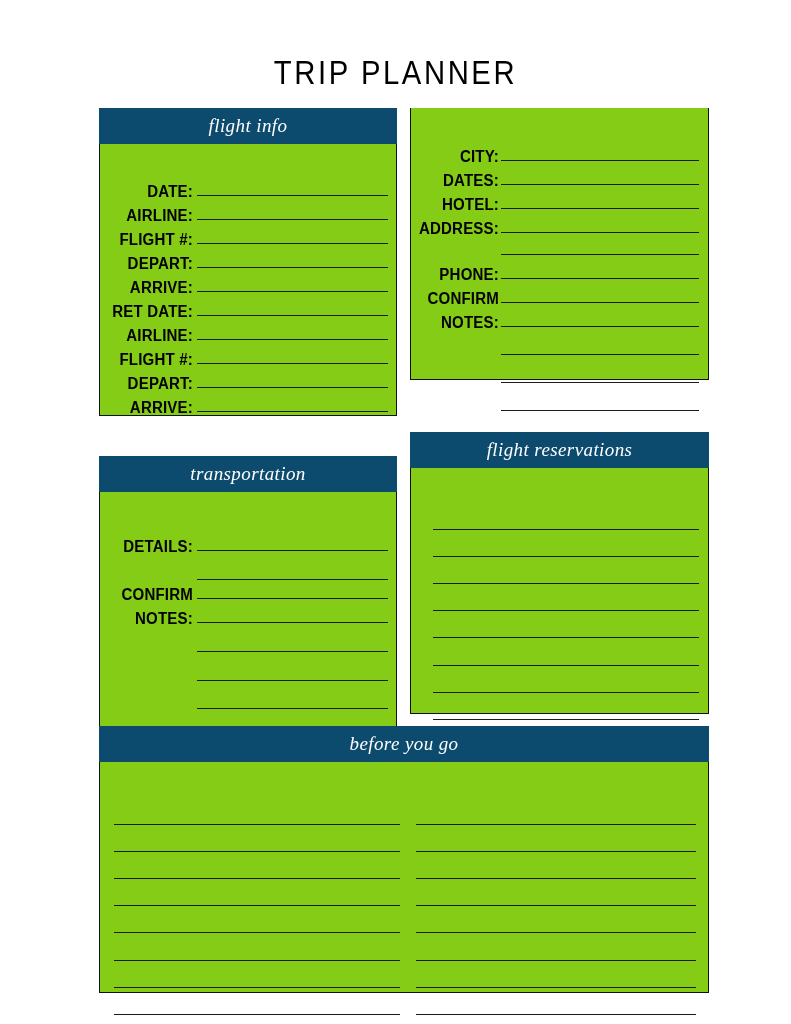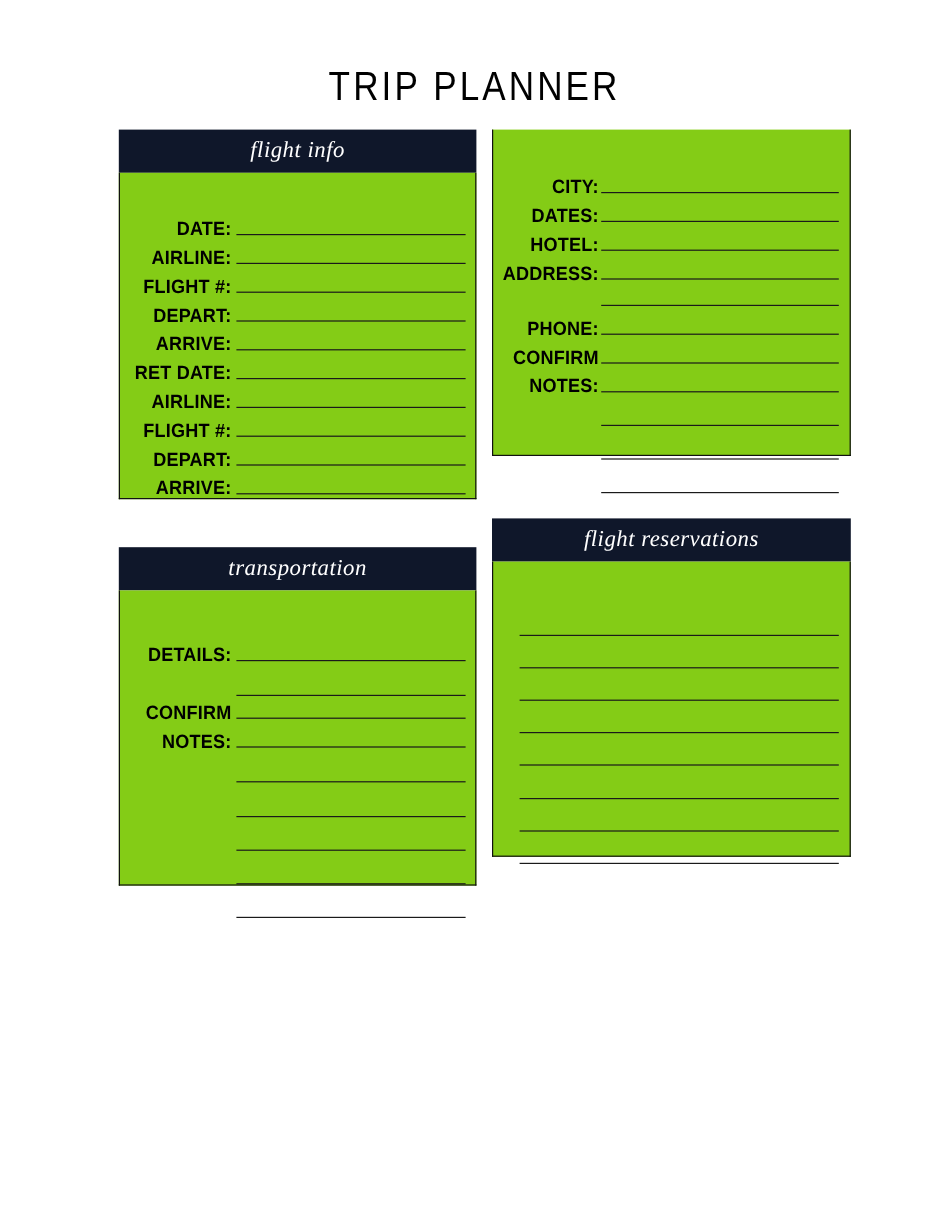--- a/index.html
+++ b/index.html
@@ -39,21 +39,21 @@
     white-space: nowrap;
     line-height: 40px;
   }
 
   
   .card {
     position: absolute;
     box-sizing: border-box;
   }
   .card-header {
-    background: #0f172a;
+    background: #0c4a6e;
     color: #ffffff;
     height: 36px;
     line-height: 36px;
     text-align: center;
     font-family: "Liberation Serif", serif;
     font-style: italic;
     font-size: 19px;
     letter-spacing: 0.4px;
     box-sizing: border-box;
   }
@@ -275,14 +275,37 @@
           <div class="row" style="top: 225px;">
             <div class="row-rule" style="left: 22px; width: 266px;"></div>
           </div>
           <div class="row" style="top: 252px;">
             <div class="row-rule" style="left: 22px; width: 266px;"></div>
           </div>
         </div>
     </div>
   </div>
 
+  <div class="card" style="left:99px; top:726px; width:610px;">
+    <div class="card-header">before you go</div>
+    <div class="card-body" style="height:231px;">
+      <div class="two-col-lines" id="rows-before-you-go">
+          <div class="col-rule" style="left: 14px; width: 286px; top: 62px;"></div>
+          <div class="col-rule" style="left: 14px; width: 286px; top: 89px;"></div>
+          <div class="col-rule" style="left: 14px; width: 286px; top: 116px;"></div>
+          <div class="col-rule" style="left: 14px; width: 286px; top: 143px;"></div>
+          <div class="col-rule" style="left: 14px; width: 286px; top: 170px;"></div>
+          <div class="col-rule" style="left: 14px; width: 286px; top: 198px;"></div>
+          <div class="col-rule" style="left: 14px; width: 286px; top: 225px;"></div>
+          <div class="col-rule" style="left: 14px; width: 286px; top: 252px;"></div>
+          <div class="col-rule" style="left: 316px; width: 280px; top: 62px;"></div>
+          <div class="col-rule" style="left: 316px; width: 280px; top: 89px;"></div>
+          <div class="col-rule" style="left: 316px; width: 280px; top: 116px;"></div>
+          <div class="col-rule" style="left: 316px; width: 280px; top: 143px;"></div>
+          <div class="col-rule" style="left: 316px; width: 280px; top: 170px;"></div>
+          <div class="col-rule" style="left: 316px; width: 280px; top: 198px;"></div>
+          <div class="col-rule" style="left: 316px; width: 280px; top: 225px;"></div>
+          <div class="col-rule" style="left: 316px; width: 280px; top: 252px;"></div>
+        </div>
+    </div>
+  </div>
 
 </div>
 
 </body></html>

